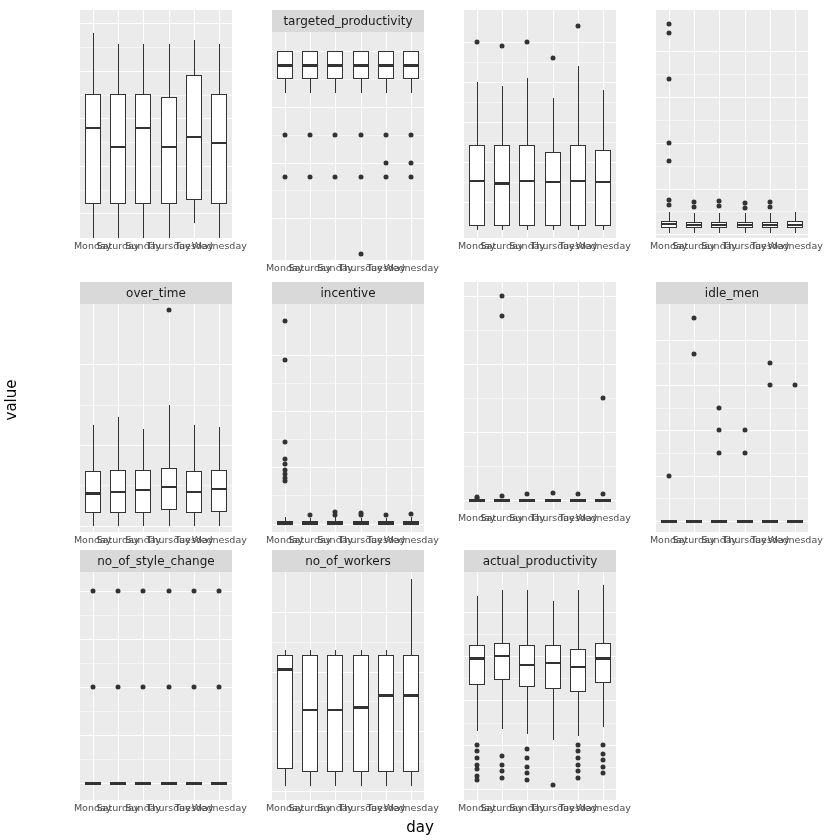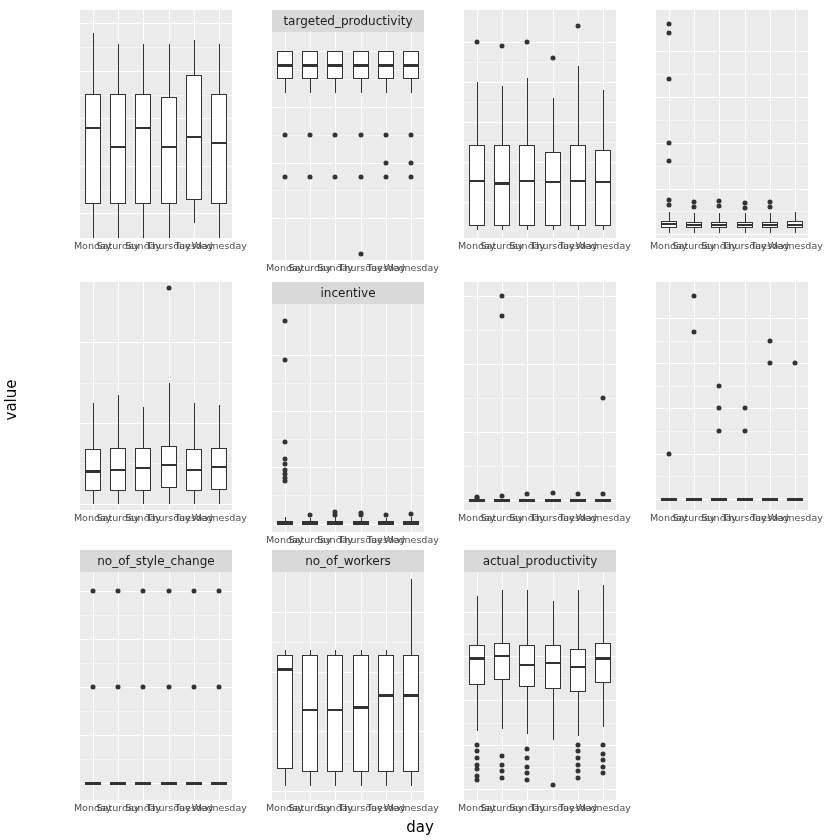--- a/index.html
+++ b/index.html
@@ -318,20 +318,21 @@
       <div class="xticks">
         <span class="xtick" style="left: 12.6667px;">Monday</span>
         <span class="xtick" style="left: 38px;">Saturday</span>
         <span class="xtick" style="left: 63.3333px;">Sunday</span>
         <span class="xtick" style="left: 88.6667px;">Thursday</span>
         <span class="xtick" style="left: 114px;">Tuesday</span>
         <span class="xtick" style="left: 139.333px;">Wednesday</span>
       </div>
     </div>
     <div class="panel" style="left: 80px; top: 282px; width: 152px;">
+      <div class="strip" style="width: 152px;">over_time</div>
       <div class="plotarea" style="width: 152px; height: 228px;">
         <div class="gridline-major" style="top: 221.555px;"></div>
         <div class="gridline-major" style="top: 140.989px;"></div>
         <div class="gridline-major" style="top: 60.424px;"></div>
         <div class="gridline-minor" style="top: 181.272px;"></div>
         <div class="gridline-minor" style="top: 100.707px;"></div>
         <div class="vgrid" style="left: 12.6667px;"></div>
         <div class="whisk" style="left: 12.6667px; top: 120.848px; height: 45.9223px;"></div>
         <div class="whisk" style="left: 12.6667px; top: 209.47px; height: 12.0848px;"></div>
         <div class="box" style="left: 4.81333px; width: 15.7067px; top: 166.77px; height: 42.6996px;"></div>
@@ -491,20 +492,21 @@
       <div class="xticks">
         <span class="xtick" style="left: 12.6667px;">Monday</span>
         <span class="xtick" style="left: 38px;">Saturday</span>
         <span class="xtick" style="left: 63.3333px;">Sunday</span>
         <span class="xtick" style="left: 88.6667px;">Thursday</span>
         <span class="xtick" style="left: 114px;">Tuesday</span>
         <span class="xtick" style="left: 139.333px;">Wednesday</span>
       </div>
     </div>
     <div class="panel" style="left: 656px; top: 282px; width: 152px;">
+      <div class="strip" style="width: 152px;">idle_men</div>
       <div class="plotarea" style="width: 152px; height: 228px;">
         <div class="gridline-major" style="top: 216.713px;"></div>
         <div class="gridline-major" style="top: 171.564px;"></div>
         <div class="gridline-major" style="top: 126.416px;"></div>
         <div class="gridline-major" style="top: 81.2673px;"></div>
         <div class="gridline-major" style="top: 36.1188px;"></div>
         <div class="gridline-minor" style="top: 194.139px;"></div>
         <div class="gridline-minor" style="top: 148.99px;"></div>
         <div class="gridline-minor" style="top: 103.842px;"></div>
         <div class="gridline-minor" style="top: 58.6931px;"></div>

